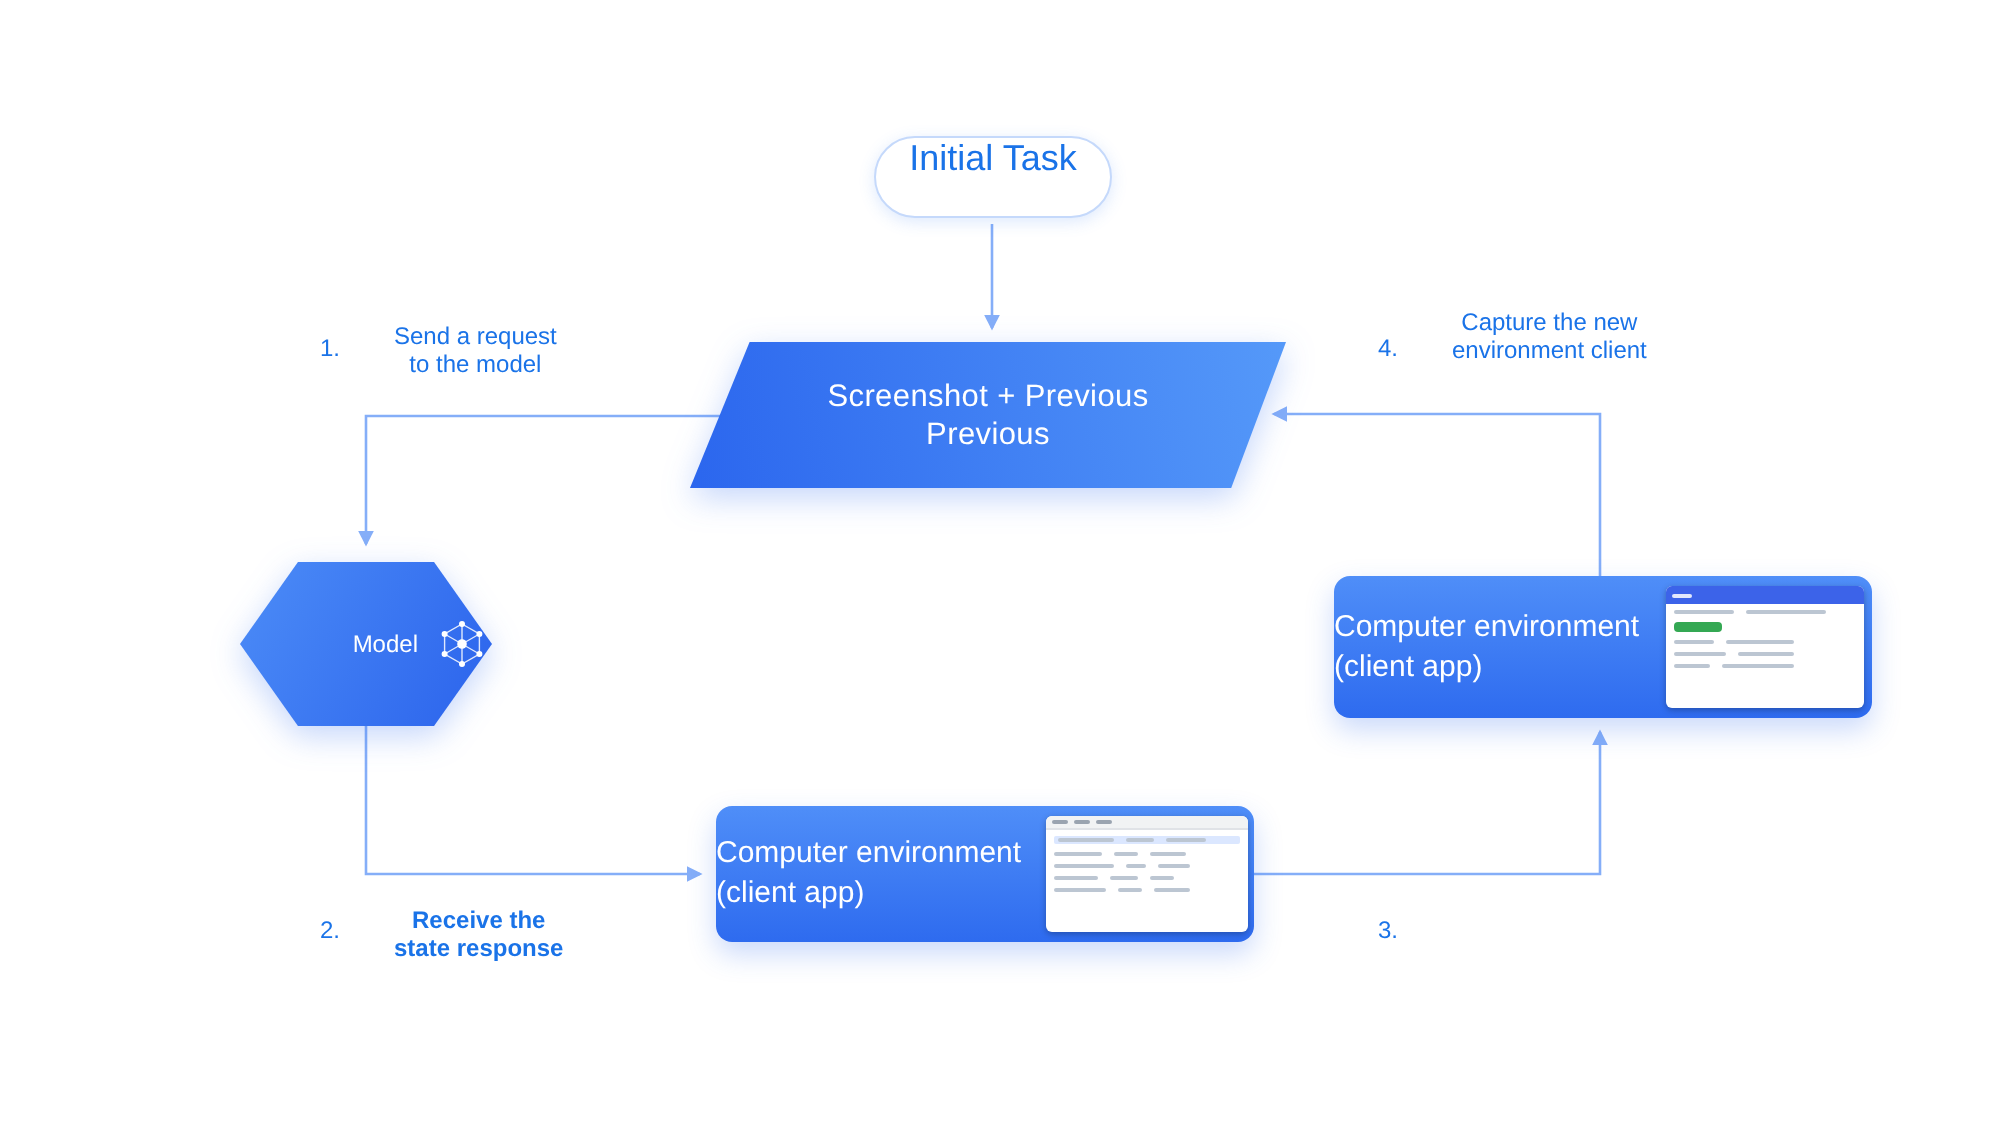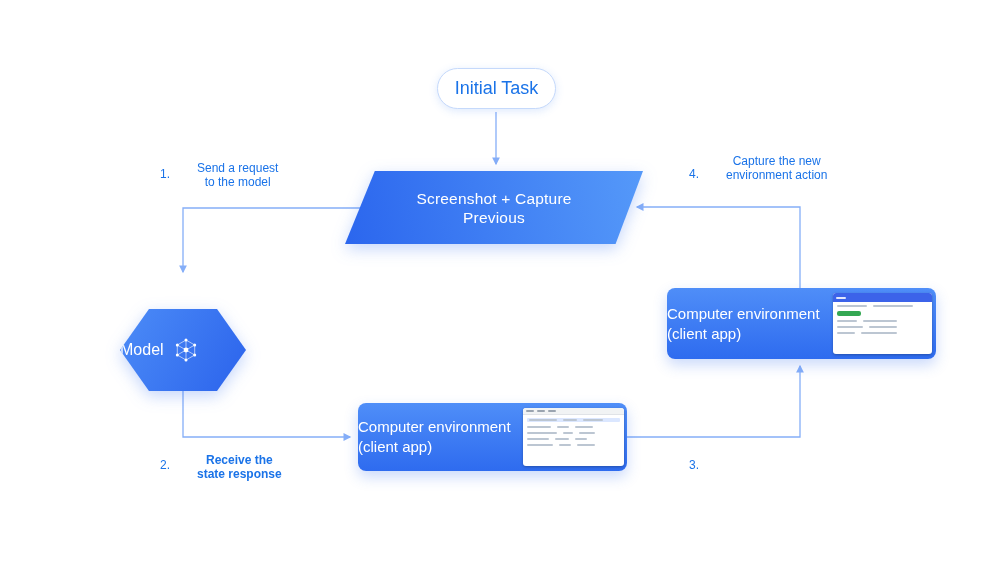--- a/index.html
+++ b/index.html
@@ -6,42 +6,42 @@
   html,body { background:#ffffff; }
   body { font-family:"Liberation Sans", sans-serif; }
   .canvas { position:relative; width:1000px; height:564px; background:#ffffff; overflow:hidden; }
 
   .arrows { position:absolute; left:0; top:0; }
   .arrow { fill:none; stroke:#85aef8; stroke-width:1.3; }
 
   .pill {
     position:absolute; left:437px; top:68px; width:119px; height:41px;
     background:#fff; border:1.5px solid #c5d9fb; border-radius:22px;
-    display:flex; align-items:center; justify-content:center;
+    display:flex; justify-content:center;
     color:#1a73e8; font-size:18px; font-weight:500;
     box-shadow:0 2px 8px rgba(66,133,244,.18);
   }
 
   .para-wrap { position:absolute; left:345px; top:171px; width:298px; height:73px;
     filter:drop-shadow(0 5px 8px rgba(47,107,240,.28)); }
   .parallelogram {
     width:100%; height:100%;
     background:linear-gradient(78deg,#2b66ee 0%,#5599f9 100%);
     clip-path:polygon(10% 0, 100% 0, 90.8% 100%, 0 100%);
     color:#fff; display:flex; flex-direction:column; align-items:center; justify-content:center;
     font-size:15.5px; line-height:19px; letter-spacing:.2px;
   }
 
   .hex-wrap { position:absolute; left:120px; top:281px; width:126px; height:82px;
     filter:drop-shadow(0 5px 8px rgba(47,107,240,.28)); }
   .hexagon {
     width:100%; height:100%;
     background:linear-gradient(120deg,#4c8cf7 0%,#2b63ec 100%);
     clip-path:polygon(23% 0, 77% 0, 100% 50%, 77% 100%, 23% 100%, 0 50%);
-    color:#fff; display:flex; align-items:center; justify-content:flex-start; gap:7px; font-size:16px;margin-top:28px;
+    color:#fff; display:flex; align-items:center; justify-content:flex-end; gap:7px; font-size:12px;
   }
 
   .envbox {
     position:absolute; border-radius:8px;
     background:linear-gradient(180deg,#4f8ef8 0%,#2e6bef 100%);
     color:#fff; display:flex; align-items:center;
     box-shadow:0 6px 14px rgba(47,107,240,.25);
   }
   .env-bottom { left:358px; top:403px; width:269px; height:68px; }
   .env-right  { left:667px; top:288px; width:269px; height:71px; }
@@ -88,21 +88,21 @@
     <path class="arrow" d="M624,437 H800 V366" marker-end="url(#ah)"></path>
     <path class="arrow" d="M800,290 V207 H637" marker-end="url(#ah)"></path>
   </svg>
 
   <div class="pill">
     <span>Initial Task</span>
   </div>
 
   <div class="para-wrap">
     <div class="parallelogram">
-      <span class="para-line">Screenshot + Capture</span>
+      <span class="para-line">Screenshot + Previous</span>
       <span class="para-line">Previous</span>
     </div>
   </div>
 
   <div class="hex-wrap">
     <div class="hexagon">
       <span>Model</span>
       <svg width="30" height="30" viewBox="0 0 30 30">
         <g stroke="#ffffff" stroke-width="0.7" opacity="0.85" fill="none">
           <path d="M15 15 L15 5 M15 15 L23.7 10 M15 15 L23.7 20 M15 15 L15 25 M15 15 L6.3 20 M15 15 L6.3 10"></path>
@@ -201,16 +201,16 @@
   <div class="step-text" style="left:197px; top:453px;font-weight:bold;">
     <span>Receive the</span>
     <span>state response</span>
   </div>
 
   <div class="step-num" style="left:689px; top:458px;">3.</div>
 
   <div class="step-num" style="left:689px; top:167px;">4.</div>
   <div class="step-text" style="left:726px; top:154px;">
     <span>Capture the new</span>
-    <span>environment action</span>
+    <span>environment client</span>
   </div>
 
 </div>
 
 </body></html>

